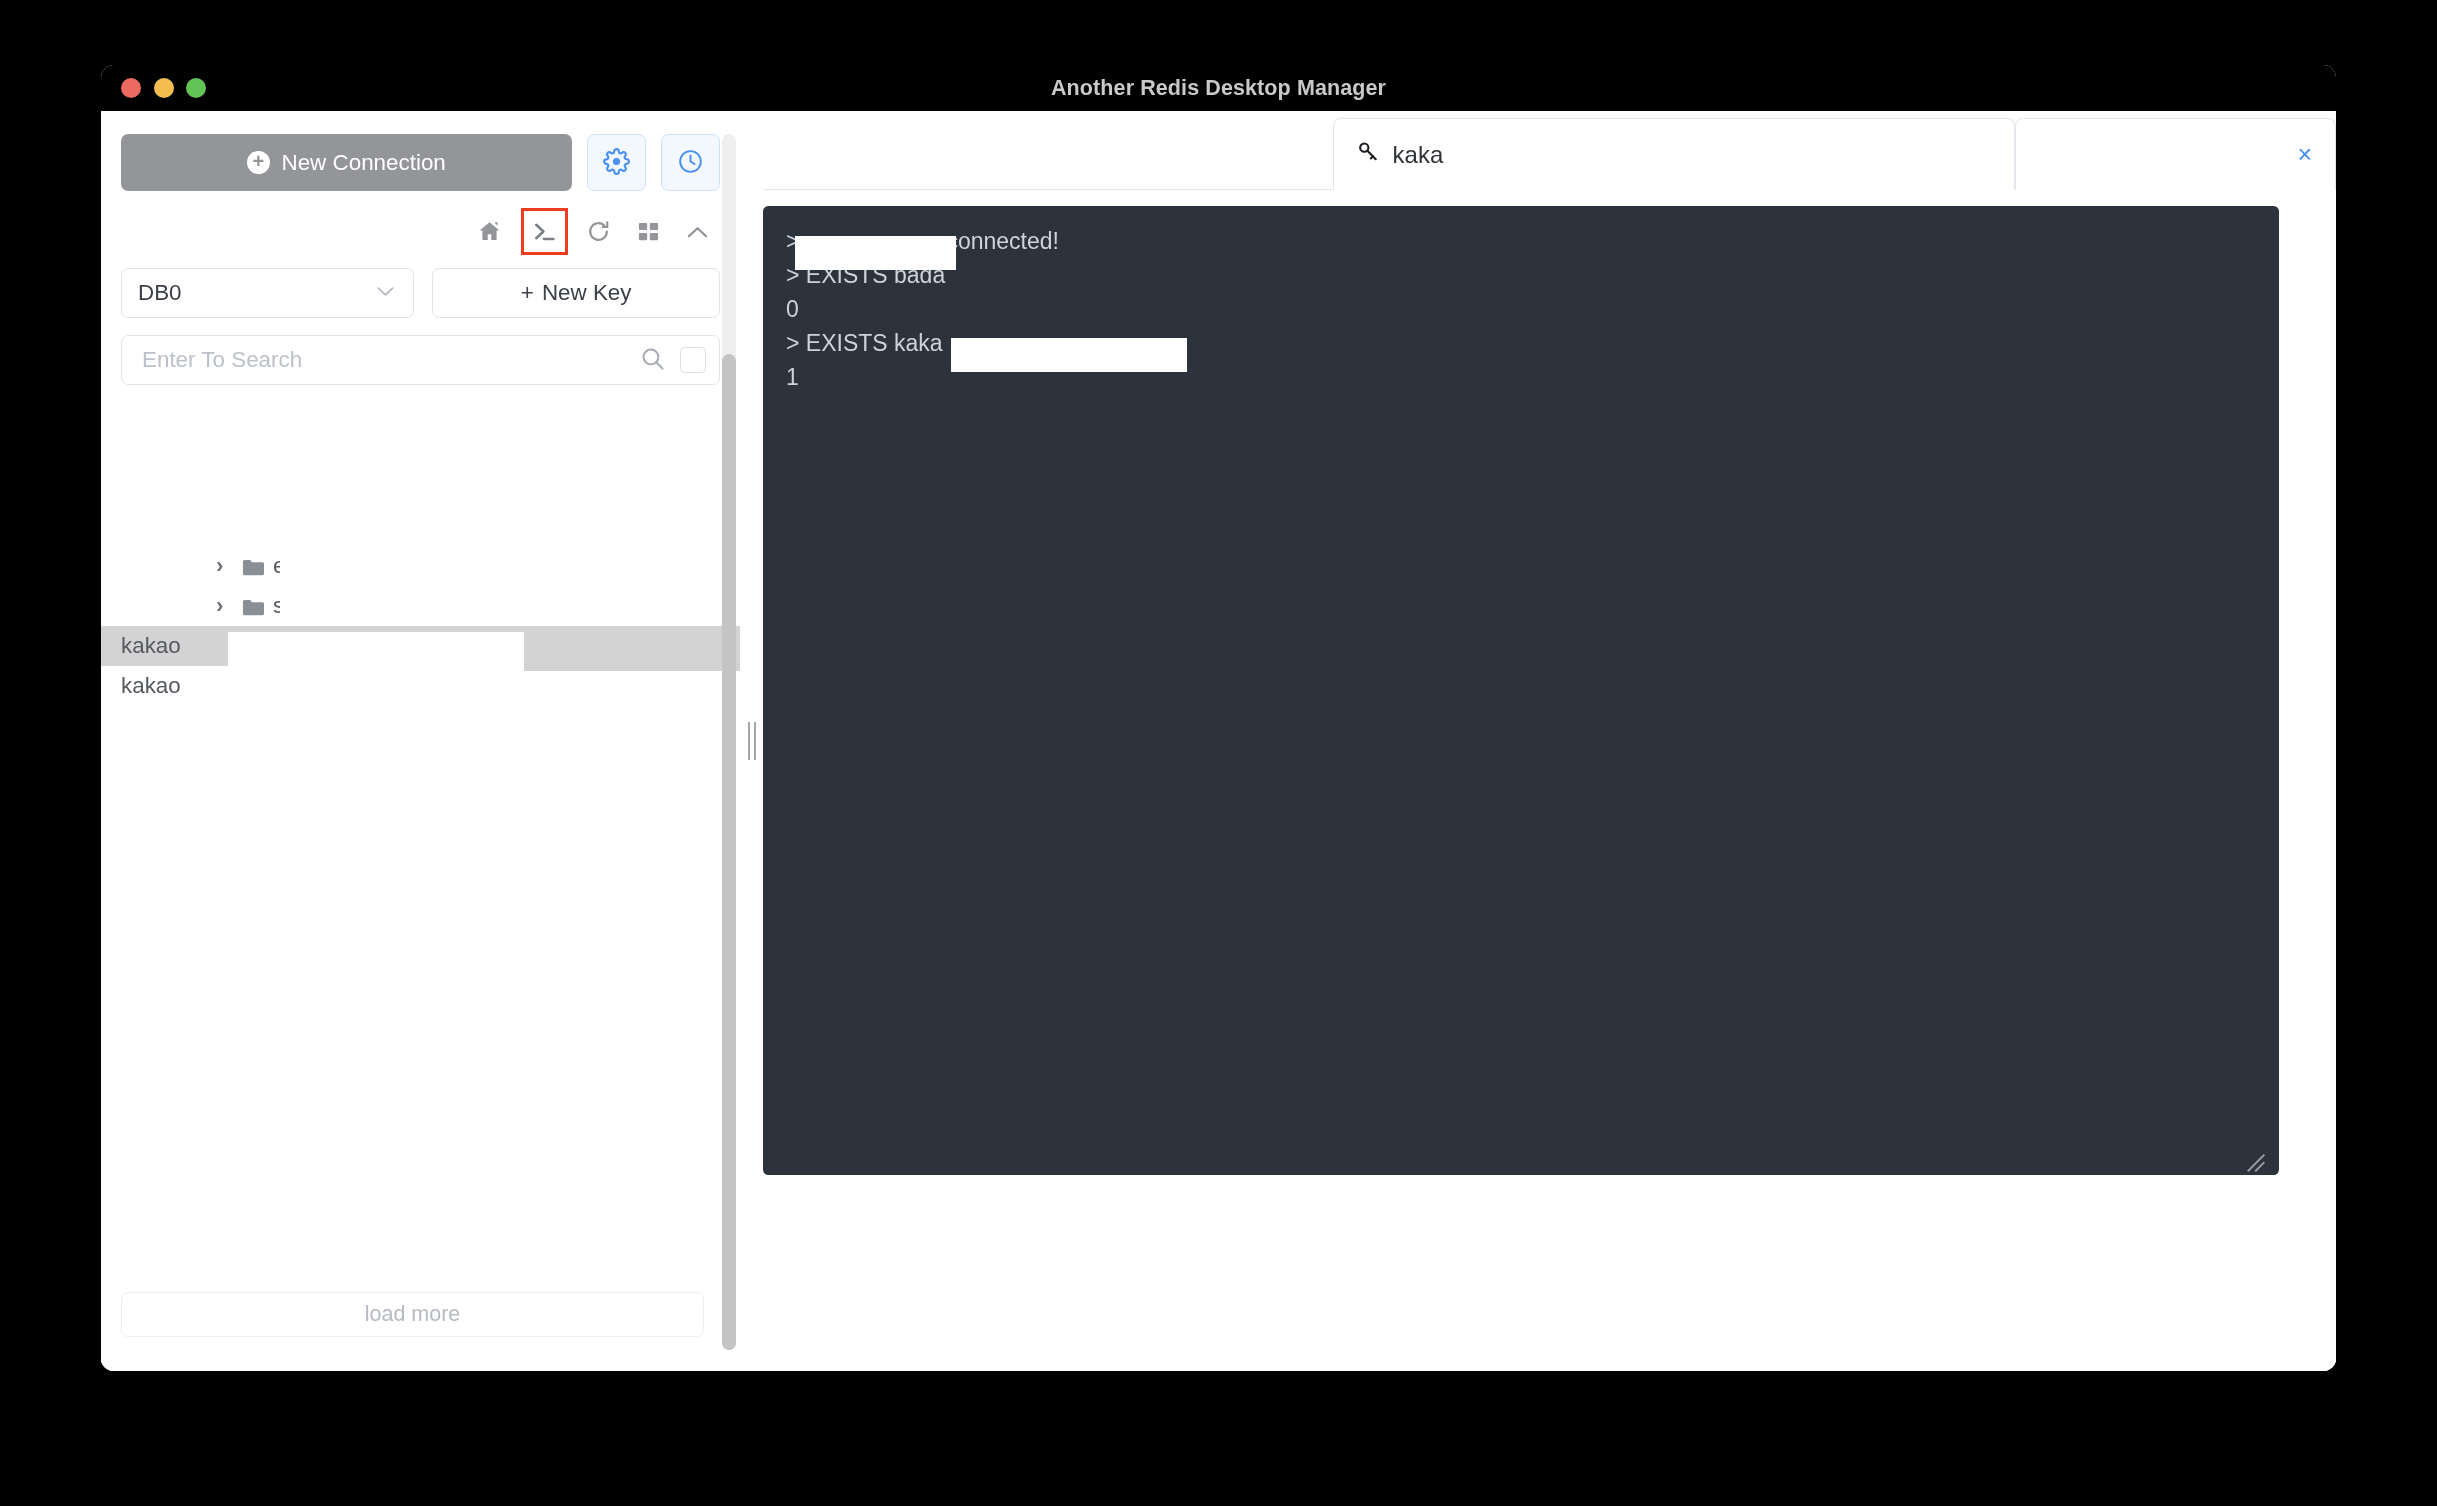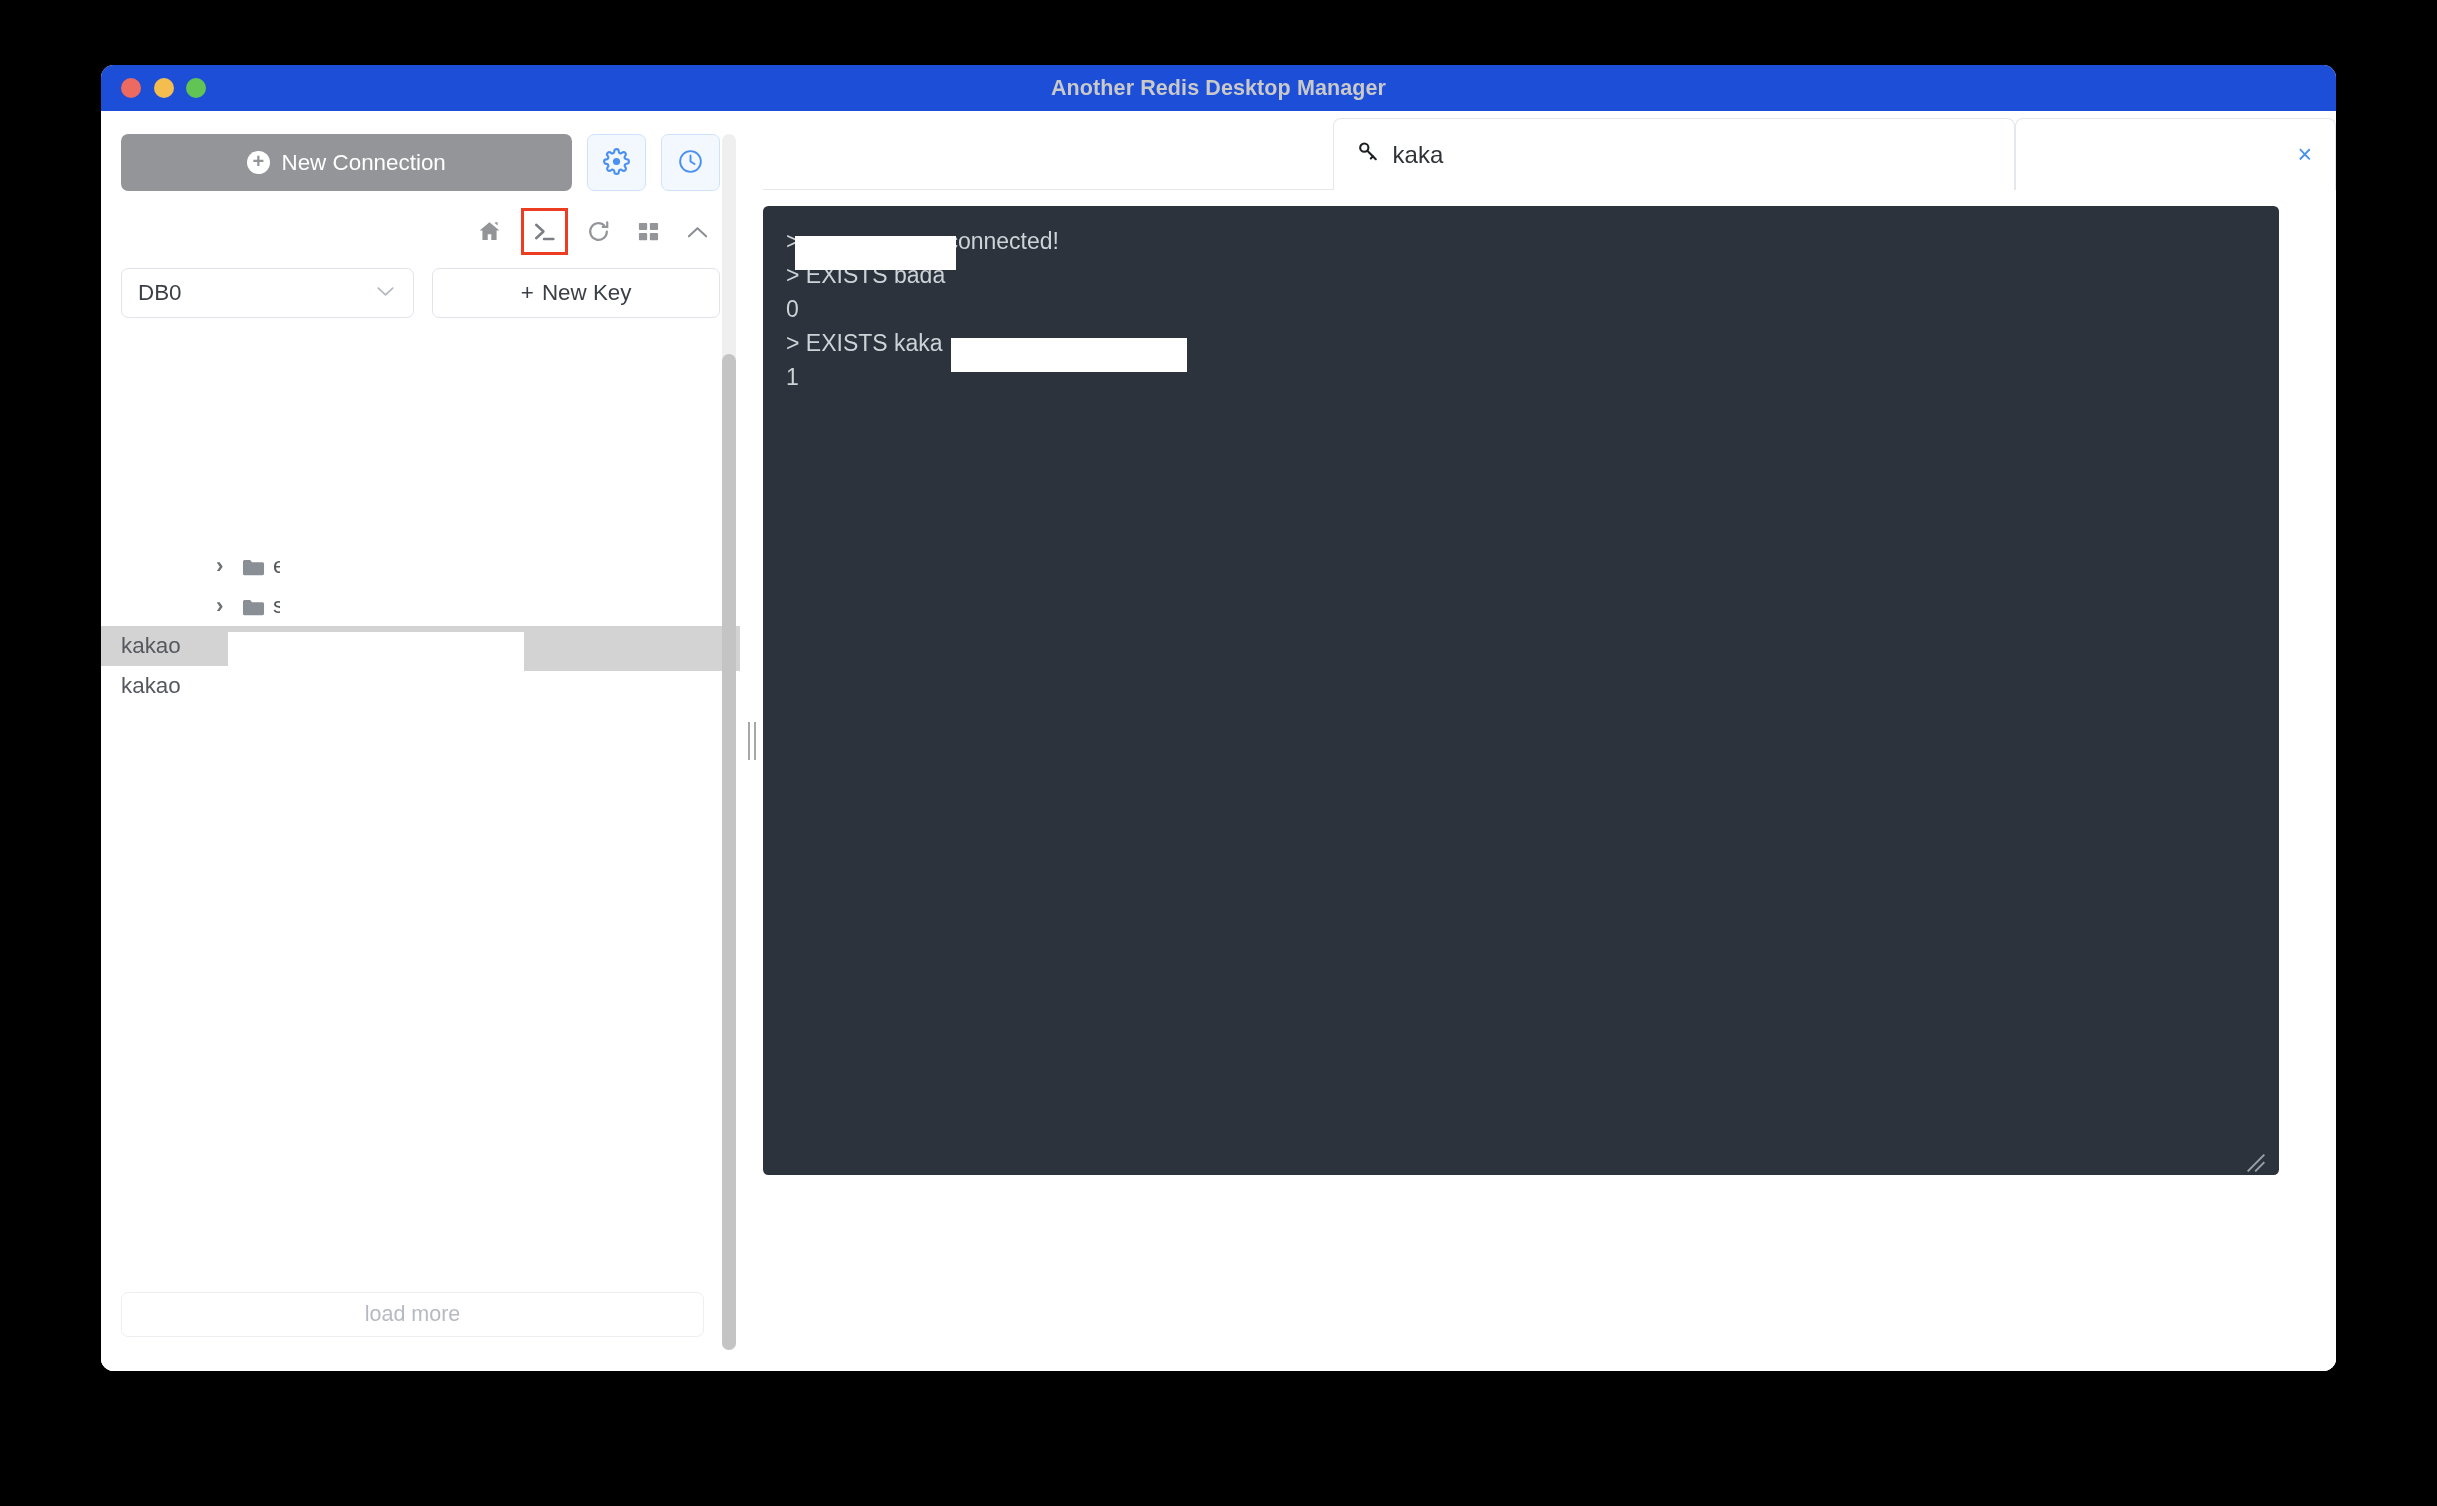--- a/index.html
+++ b/index.html
@@ -21,21 +21,21 @@
     height: 1306px;
     background: #ffffff;
     border-radius: 12.6px;
     box-shadow: 0 9px 36px rgba(0,0,0,.55);
     overflow: hidden;
   }
 
   #titlebar {
     position: relative;
     height: 46px;
-    background: #1d4ed8;
+    background: #000000;
     display: flex;
     align-items: center;
   }
   #titlebar .title {
     position: absolute;
     left: 0; right: 0;
     text-align: center;
     color: #c9c9c9;
     font-size: 21.5px;
     font-weight: bold;
@@ -489,20 +489,32 @@
               <path d="M4 4.5 12 12l8-7.5"></path>
             </svg>
           </span>
         </div>
         <button id="new-key-btn">
           <span>+</span>
           <span>New Key</span>
         </button>
       </div>
 
+      <div class="sb-searchrow">
+        <div id="search-box">
+          <input id="search-input" type="text" placeholder="Enter To Search" style="">
+          <span>
+            <svg width="27" height="27" viewBox="0 0 24 24" fill="none" stroke="#a7abb2" stroke-width="1.8" stroke-linecap="round">
+              <circle cx="10.6" cy="10.6" r="6.6"></circle>
+              <path d="M15.6 15.6 21 21"></path>
+            </svg>
+          </span>
+          <span id="search-checkbox"></span>
+        </div>
+      </div>
 
       <div id="key-tree">
         <div class="tree-row folder-row">
           <span class="chev">›</span>
           <span class="folder">
             <svg width="23" height="19" viewBox="0 0 24 19" fill="#8a8f96">
               <path d="M1 3.2A1.6 1.6 0 0 1 2.6 1.6h5.9l2 2.4h11A1.6 1.6 0 0 1 23 5.6v10.3a1.6 1.6 0 0 1-1.5 1.6H2.6A1.6 1.6 0 0 1 1 15.9z"></path>
             </svg>
           </span>
           <span>ex</span>

